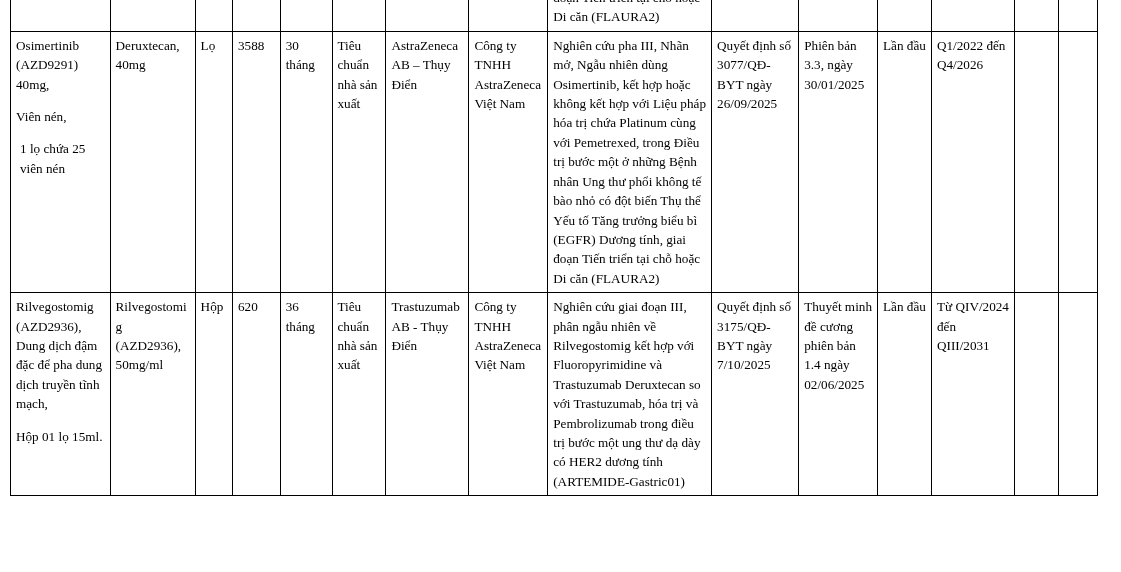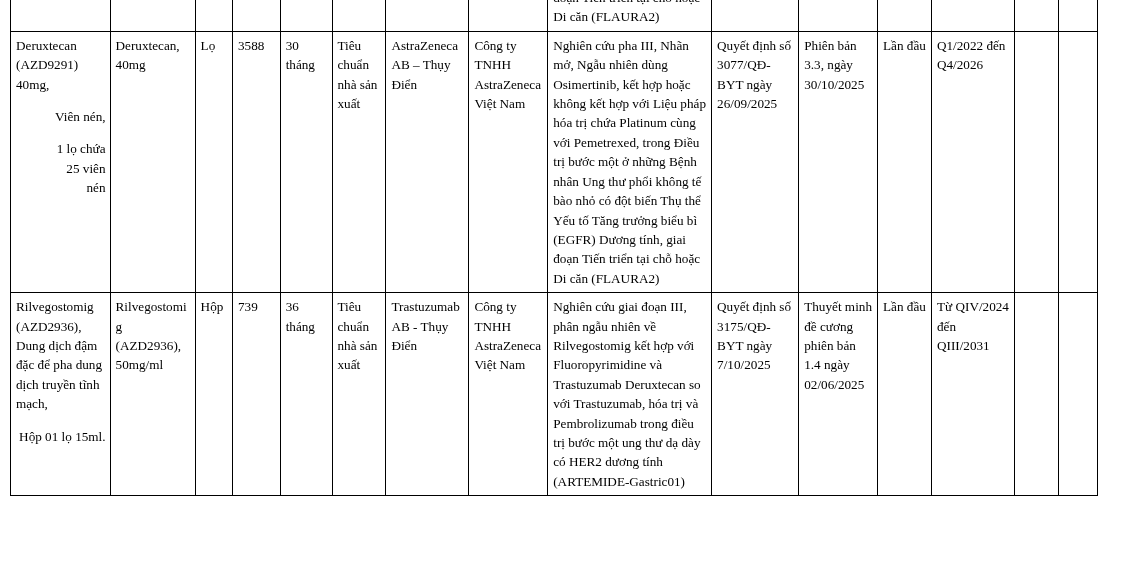--- a/index.html
+++ b/index.html
@@ -35,38 +35,37 @@
     line-height: 1.47;
     word-wrap: break-word;
     overflow-wrap: break-word;
     hyphens: none;
   }
   td p {
     margin: 0;
   }
   td p + p {
     margin-top: 13px;
-    text-align: right;
   }
   .c0  { width: 96px; }
   .c1  { width: 82px; }
   .c2  { width: 36px; }
   .c3  { width: 46px; }
   .c4  { width: 50px; }
   .c5  { width: 52px; }
   .c6  { width: 80px; }
   .c7  { width: 76px; }
   .c8  { width: 158px; }
   .c9  { width: 84px; }
   .c10 { width: 76px; }
   .c11 { width: 52px; }
   .c12 { width: 80px; }
   .c13 { width: 42px; }
   .c14 { width: 38px; }
-  .indent-1 { padding-left: 4px; margin-left: 25px; }
+  .indent-1 { padding-left: 4px; }
 </style>
 </head>
 <body>
 
 <div class="page">
   <table class="doc-table">
     <colgroup>
       <col class="c0">
         <col class="c1">
         <col class="c2">
@@ -102,21 +101,21 @@
         <td></td>
         <td></td>
         <td></td>
         <td></td>
         <td></td>
         <td></td>
       </tr>
 
       <tr style="height:248px;">
         <td>
-          <p>Deruxtecan (AZD9291) 40mg,</p>
+          <p>Osimertinib (AZD9291) 40mg,</p>
           <p>Viên nén,</p>
           <p class="indent-1"> 1 lọ chứa 25 viên nén</p>
         </td>
         <td>
           <p>Deruxtecan, 40mg</p>
         </td>
         <td>
           <p>Lọ</p>
         </td>
         <td>
@@ -134,21 +133,21 @@
         <td>
           <p>Công ty TNHH AstraZeneca Việt Nam</p>
         </td>
         <td>
           <p>Nghiên cứu pha III, Nhãn mở, Ngẫu nhiên dùng Osimertinib, kết hợp hoặc không kết hợp với Liệu pháp hóa trị chứa Platinum cùng với Pemetrexed, trong Điều trị bước một ở những Bệnh nhân Ung thư phổi không tế bào nhỏ có đột biến Thụ thể Yếu tố Tăng trưởng biểu bì (EGFR) Dương tính, giai đoạn Tiến triển tại chỗ hoặc Di căn (FLAURA2)</p>
         </td>
         <td>
           <p>Quyết định số 3077/QĐ-BYT ngày 26/09/2025</p>
         </td>
         <td>
-          <p>Phiên bản 3.3, ngày 30/10/2025</p>
+          <p>Phiên bản 3.3, ngày 30/01/2025</p>
         </td>
         <td>
           <p>Lần đầu</p>
         </td>
         <td>
           <p>Q1/2022 đến Q4/2026</p>
         </td>
         <td></td>
         <td></td>
       </tr>
@@ -158,21 +157,21 @@
           <p>Rilvegostomig (AZD2936), Dung dịch đậm đặc để pha dung dịch truyền tĩnh mạch,</p>
           <p>Hộp 01 lọ 15ml.</p>
         </td>
         <td>
           <p>Rilvegostomig (AZD2936), 50mg/ml</p>
         </td>
         <td>
           <p>Hộp</p>
         </td>
         <td>
-          <p>739</p>
+          <p>620</p>
         </td>
         <td>
           <p>36 tháng</p>
         </td>
         <td>
           <p>Tiêu chuẩn nhà sản xuất</p>
         </td>
         <td>
           <p>Trastuzumab AB - Thụy Điển</p>
         </td>

